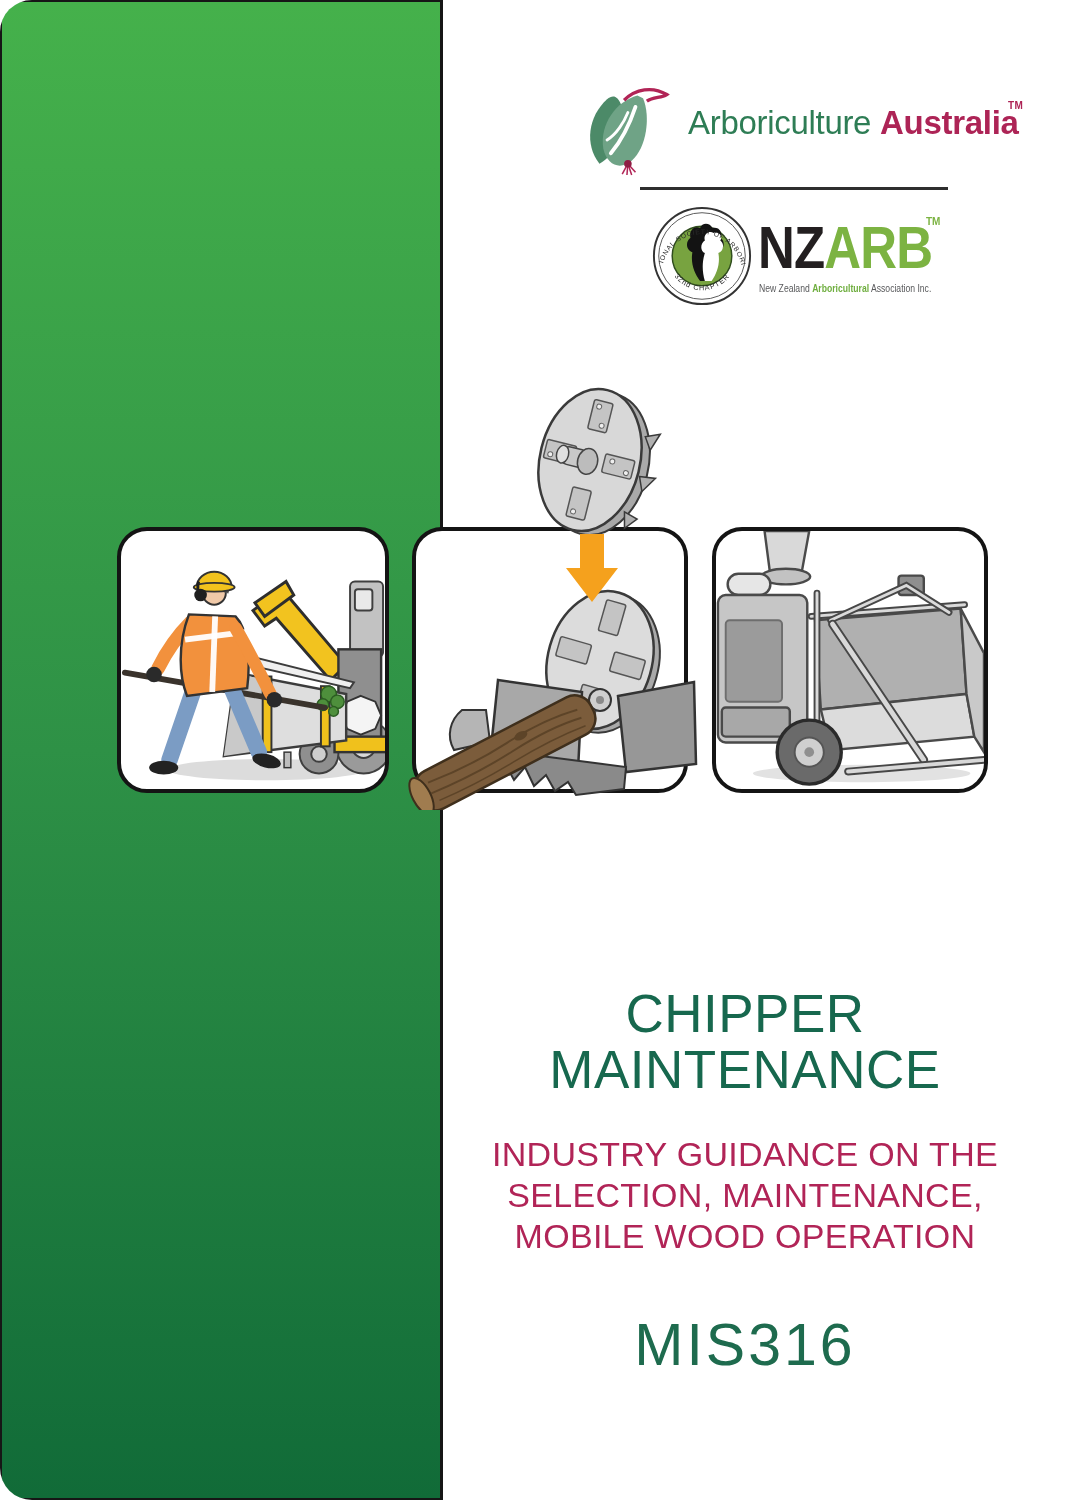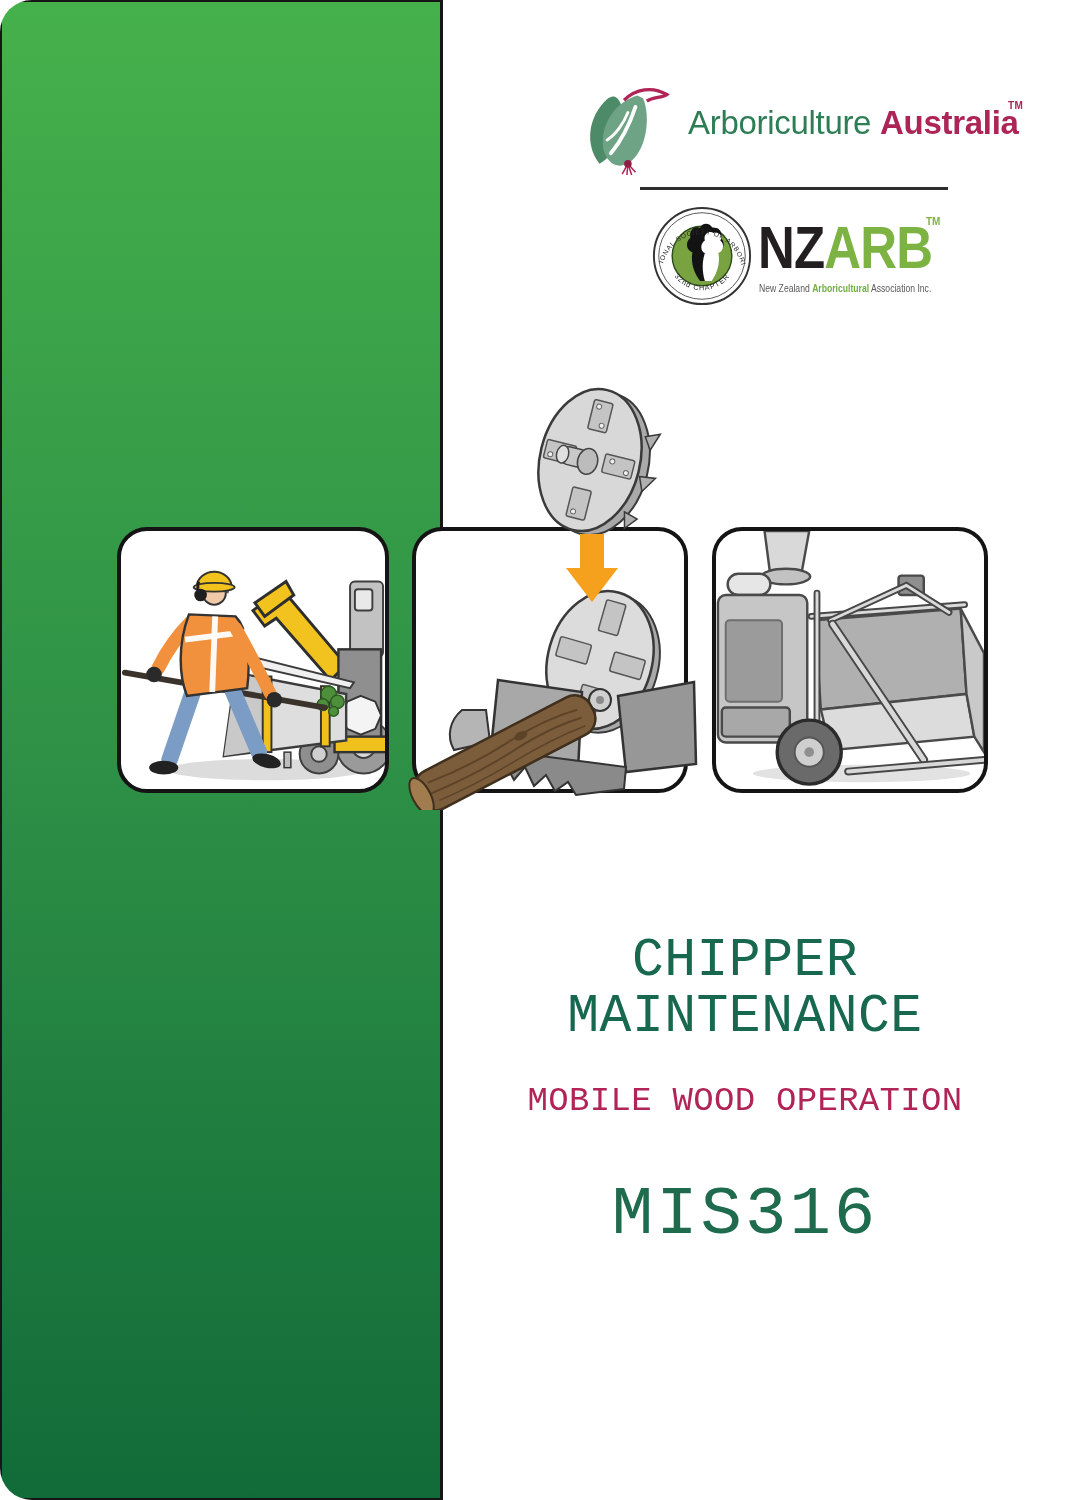--- a/index.html
+++ b/index.html
@@ -38,31 +38,31 @@
     position:absolute;top:527px;height:258px;background:#ffffff;
     border:4px solid #141414;border-radius:30px;
   }
   .panel-1{left:117px;width:264px;}
   .panel-2{left:412px;width:268px;}
   .panel-3{left:712px;width:268px;}
   .panel svg{position:absolute;left:0;top:0;width:100%;height:100%;}
   .disc-overlay{position:absolute;left:500px;top:372px;width:200px;height:250px;z-index:6;}
   .panel2-art{position:absolute;left:402px;top:560px;width:300px;height:250px;z-index:5;}
   
-  .title-block{position:absolute;left:445px;top:933px;width:600px;text-align:center;font-family:Liberation Mono, monospace;}
+  .title-block{position:absolute;left:445px;top:986px;width:600px;text-align:center;}
   .doc-title{
     margin:0;color:#17684e;font-size:53px;line-height:56px;font-weight:400;
     letter-spacing:0.5px;
   }
   .doc-subtitle{
     margin:36px 0 0 0;color:#b12457;font-size:34px;line-height:41px;font-weight:400;
     letter-spacing:0.3px;
   }
   .doc-code{
-    margin:54px 0 0 0;color:#1e6b4e;font-size:69px;font-weight:400;letter-spacing:3px;
+    margin:54px 0 0 0;color:#1e6b4e;font-size:59px;font-weight:400;letter-spacing:3px;
   }
 </style>
 </head>
 <body>
 
 <div class="page">
 
   <div class="green-band"></div>
 
   <svg class="aa-leaf" viewBox="0 0 100 95">
@@ -246,18 +246,20 @@
       <circle cx="96" cy="228" r="15" fill="#cfcfcf" stroke="#555555" stroke-width="2"></circle>
       <circle cx="96" cy="228" r="5" fill="#8f8f8f"></circle>
     </svg>
   </div>
 
   <div class="title-block">
     <h1 class="doc-title">
       <div>CHIPPER MAINTENANCE</div>
     </h1>
     <div class="doc-subtitle">
+      <div>INDUSTRY GUIDANCE ON THE</div>
+      <div>SELECTION, MAINTENANCE,</div>
       <div>MOBILE WOOD OPERATION</div>
     </div>
     <div class="doc-code">MIS316</div>
   </div>
 
 </div>
 
 </body></html>

